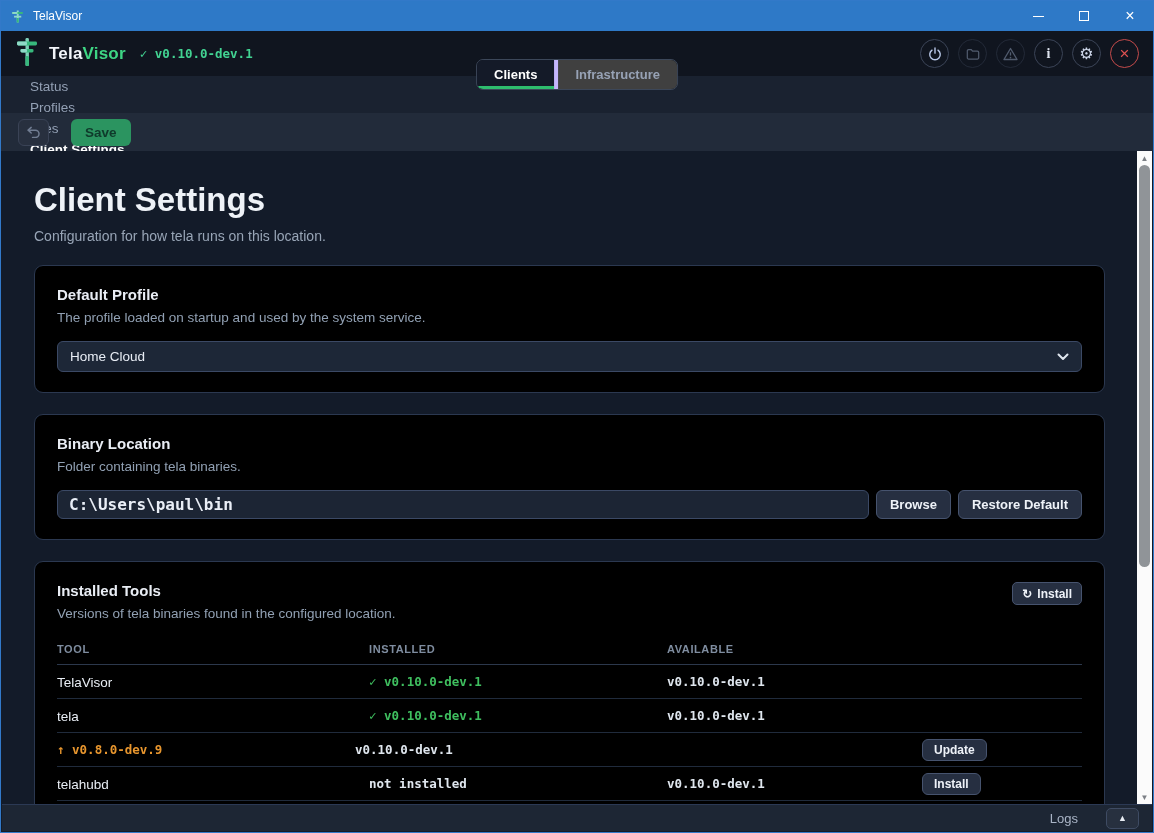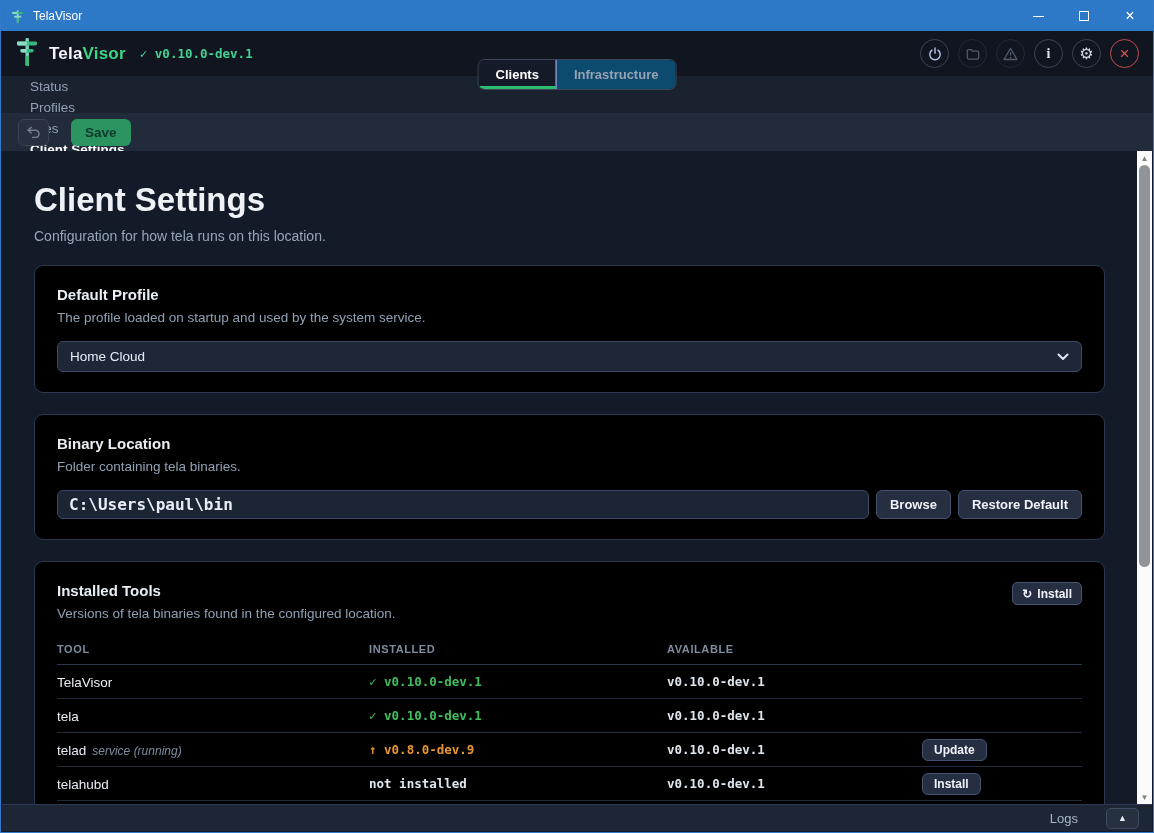--- a/index.html
+++ b/index.html
@@ -28,21 +28,21 @@
   .brand-name { margin-left:10px; font-size:17px; font-weight:bold; color:#f2f5fa; letter-spacing:.2px; }
   .brand-name .brand-green { color:#3ed584; }
   .brand-version { margin-left:14px; font-size:12.5px; font-weight:bold; color:#42d392; }
 
   .mode-toggle { position:absolute; left:50%; top:7px; transform:translateX(-50%);
                  display:flex; height:31px; border:1px solid #3c4759; border-radius:7px; overflow:hidden;margin-top:21px; }
   .mode-seg { display:flex; align-items:center; justify-content:center; padding:0 17px;
               font-size:13px; font-weight:bold; position:relative; cursor:default; }
   .mode-seg.active { background:#141a28; color:#ffffff; }
   .mode-seg.active .seg-underline { position:absolute; left:0; right:0; bottom:0; height:3px; background:#2ebd6e; }
-  .mode-seg.inactive { background:#0c4a6e; color:#97a2b5; border-left:1px solid #c4b5fd; }
+  .mode-seg.inactive { background:#404040; color:#97a2b5; border-left:4px solid #c4b5fd; }
 
   .header-actions { margin-left:auto; display:flex; gap:9px; align-items:center; }
   .circle-btn { width:29px; height:29px; border-radius:50%; border:1px solid #3b4457;
                 display:flex; align-items:center; justify-content:center; background:transparent; }
   .circle-btn svg { display:block; }
   .circle-btn.dimmed { opacity:.45; }
   .circle-btn.danger { border-color:#c54b4b; }
   .icon-info-glyph { color:#dde3ee; font-size:14px; font-weight:bold; font-family:"Liberation Serif", serif; }
   .icon-gear-glyph { color:#ccd5e8; font-size:16px; line-height:1; }
   .icon-close-glyph { color:#e05252; font-size:17px; line-height:1; margin-top:-1px; }
@@ -277,23 +277,20 @@
         </div>
 
         <div class="trow">
           <div class="col-tool"><span class="tool-name">tela</span></div>
           <div class="col-installed ver v-ok">✓ v0.10.0-dev.1</div>
           <div class="col-available ver v-plain">v0.10.0-dev.1</div>
           <div class="col-action"></div>
         </div>
 
         <div class="trow">
-          <div class="col-tool">
-            <span class="tool-name">telad</span><span class="tool-note">service (running)</span>
-          </div>
           <div class="col-installed ver v-warn">↑ v0.8.0-dev.9</div>
           <div class="col-available ver v-plain">v0.10.0-dev.1</div>
           <div class="col-action">
             <button class="row-btn">Update</button>
           </div>
         </div>
 
         <div class="trow">
           <div class="col-tool"><span class="tool-name">telahubd</span></div>
           <div class="col-installed ver v-plain">not installed</div>

